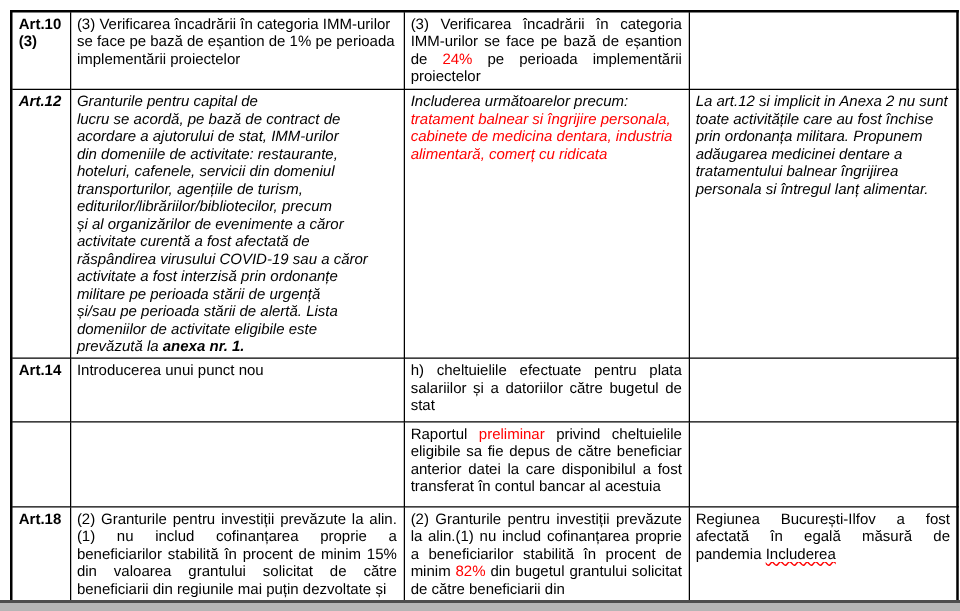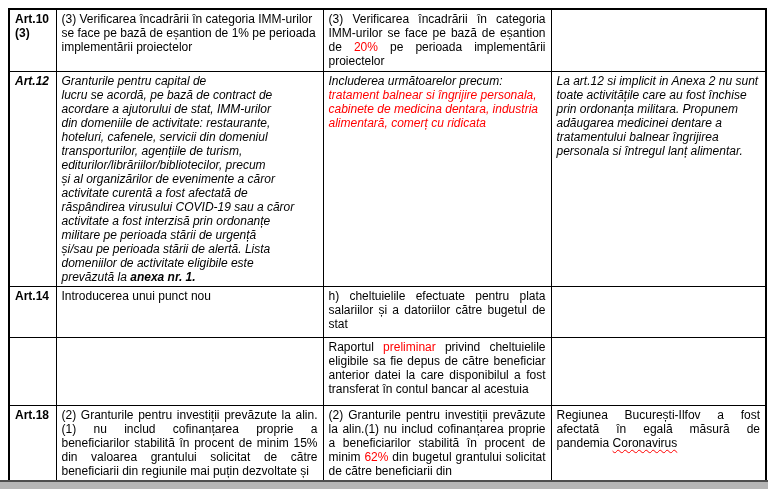--- a/index.html
+++ b/index.html
@@ -68,21 +68,21 @@
     <col style="width:47px">
     <col style="width:267px">
     <col style="width:228px">
     <col style="width:215px">
   </colgroup>
   <tbody>
     <tr class="r1">
       <td class="art">Art.10
 (3)</td>
       <td><span>(3) Verificarea încadrării în categoria IMM-urilor se face pe bază de eșantion de 1% pe perioada implementării proiectelor</span></td>
-      <td class="justify"><span>(3) Verificarea încadrării în categoria IMM-urilor se face pe bază de eșantion de </span><span class="red">20%</span><span> pe perioada implementării proiectelor</span></td>
+      <td class="justify"><span>(3) Verificarea încadrării în categoria IMM-urilor se face pe bază de eșantion de </span><span class="red">24%</span><span> pe perioada implementării proiectelor</span></td>
       <td></td>
     </tr>
     <tr class="r2">
       <td class="art">Art.12</td>
       <td class="prewrap"><span>Granturile pentru capital de
 lucru se acordă, pe bază de contract de
 acordare a ajutorului de stat, IMM-urilor
 din domeniile de activitate: restaurante,
 hoteluri, cafenele, servicii din domeniul
 transporturilor, agențiile de turism,
@@ -107,19 +107,19 @@
     </tr>
     <tr class="r4">
       <td class="art"></td>
       <td></td>
       <td class="justify"><span>Raportul </span><span class="red">preliminar</span><span> privind cheltuielile eligibile sa fie depus de către beneficiar anterior datei la care disponibilul a fost transferat în contul bancar al acestuia</span></td>
       <td></td>
     </tr>
     <tr class="r5">
       <td class="art">Art.18</td>
       <td class="justify"><span>(2) Granturile pentru investiții prevăzute la alin.(1) nu includ cofinanțarea proprie a beneficiarilor stabilită în procent de minim 15% din valoarea grantului solicitat de către beneficiarii din regiunile mai puțin dezvoltate și</span></td>
-      <td class="justify"><span>(2) Granturile pentru investiții prevăzute la alin.(1) nu includ cofinanțarea proprie a beneficiarilor stabilită în procent de minim </span><span class="red">62%</span><span> din bugetul grantului solicitat de către beneficiarii din</span></td>
-      <td class="justify"><span>Regiunea București-Ilfov a fost afectată în egală măsură de pandemia </span><span class="wavy">Coronavirus</span></td>
+      <td class="justify"><span>(2) Granturile pentru investiții prevăzute la alin.(1) nu includ cofinanțarea proprie a beneficiarilor stabilită în procent de minim </span><span class="red">82%</span><span> din bugetul grantului solicitat de către beneficiarii din</span></td>
+      <td class="justify"><span>Regiunea București-Ilfov a fost afectată în egală măsură de pandemia </span><span class="wavy">Includerea</span></td>
     </tr>
   </tbody>
 </table>
 
 <div class="page-bottom-edge"></div>
 
 </body></html>

